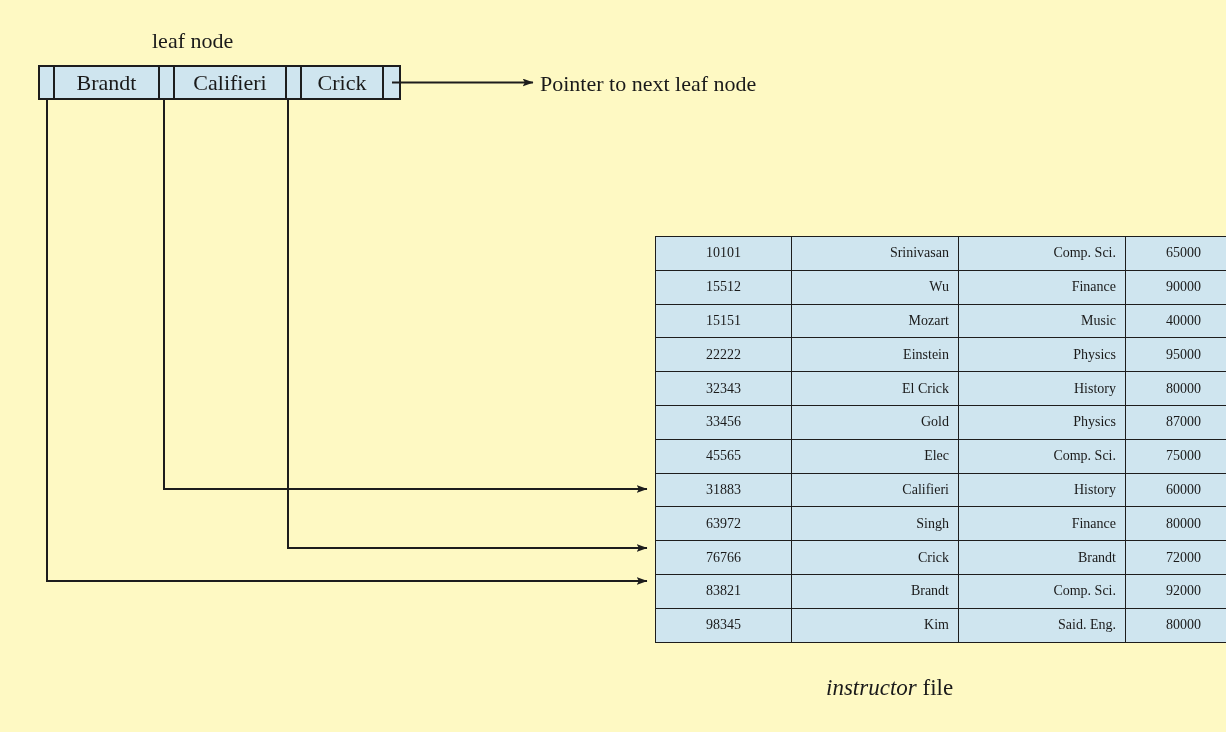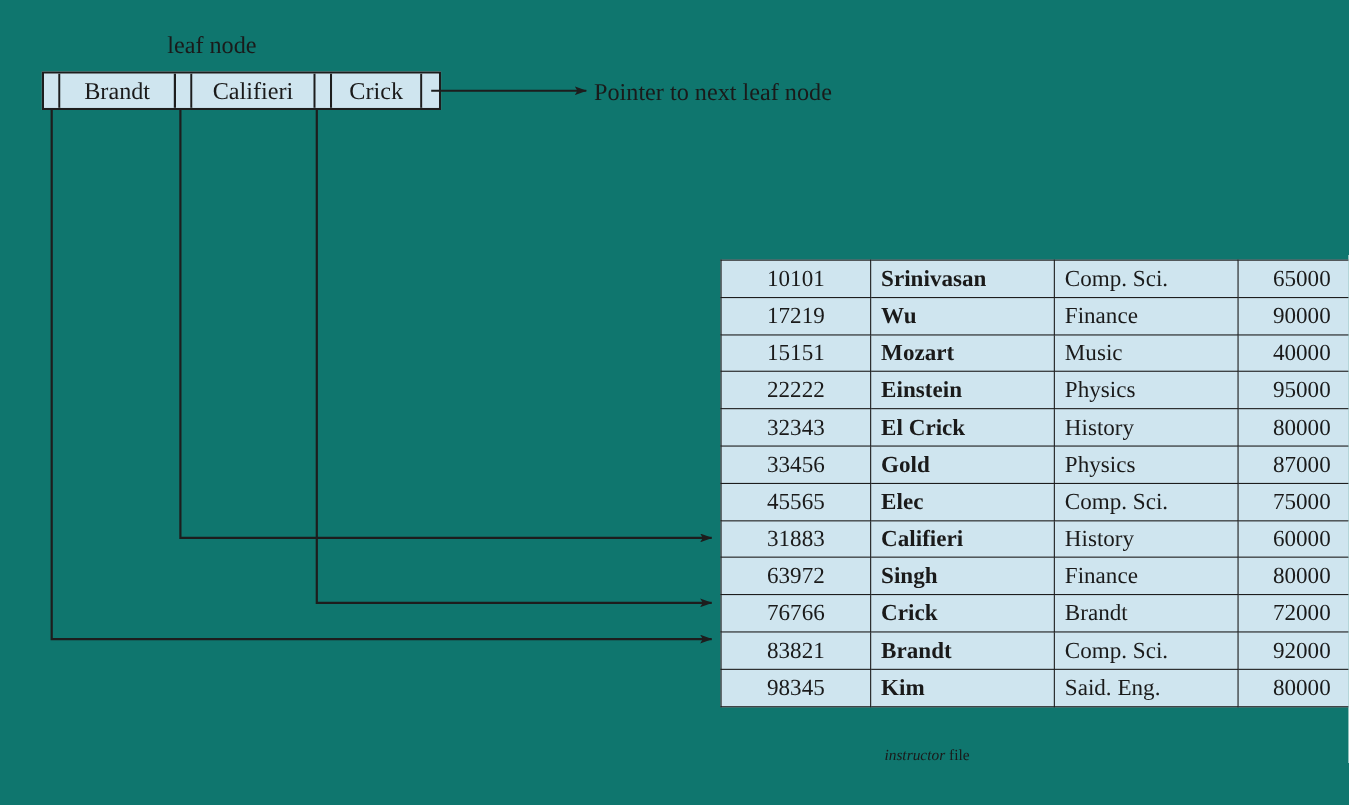--- a/index.html
+++ b/index.html
@@ -9,21 +9,21 @@
   }
   body {
     font-family: "Liberation Serif", "DejaVu Serif", serif;
     color: #1a1a1a;
   }
   #canvas {
     position: relative;
     width: 1226px;
     height: 732px;
     overflow: hidden;
-    background: #0f766e;
+    background: #fef9c3;
   }
 
   
   #leaf-node-label {
     position: absolute;
     left: 152px;
     top: 28px;
     font-size: 22px;
     line-height: 26px;
     white-space: nowrap;
@@ -81,38 +81,38 @@
     left: 655px;
     top: 236px;
     width: 510px;
     border-collapse: collapse;
     background: #cfe5ef;
     table-layout: fixed;
   }
   #instructor-table td {
     border: 1.5px solid #1d1d1d;
     height: 32.8px;
-    font-size: 21px;
+    font-size: 14px;
     line-height: 1;
     padding: 0 9px;
     background: #cfe5ef;
     white-space: nowrap;
     overflow: hidden;
   }
   td.col-id    { width: 117px; text-align: center; }
-  td.col-name  { width: 148px; text-align: left; font-weight: bold; }
-  td.col-dept  { width: 148px; text-align: left; }
+  td.col-name  { width: 148px; text-align: right; }
+  td.col-dept  { width: 148px; text-align: right; }
   td.col-sal   { width: 97px;  text-align: center; }
 
   
   #table-caption {
     position: absolute;
-    left: 804px;
+    left: 826px;
     top: 676px;
-    font-size: 14px;
+    font-size: 23px;
     line-height: 24px;
     white-space: nowrap;
   }
   #table-caption .em { font-style: italic; }
 
   
   #connectors {
     position: absolute;
     left: 0;
     top: 0;
@@ -166,21 +166,21 @@
 
   <table id="instructor-table">
     <tbody>
         <tr>
           <td class="col-id">10101</td>
           <td class="col-name">Srinivasan</td>
           <td class="col-dept">Comp. Sci.</td>
           <td class="col-sal">65000</td>
         </tr>
         <tr>
-          <td class="col-id">17219</td>
+          <td class="col-id">15512</td>
           <td class="col-name">Wu</td>
           <td class="col-dept">Finance</td>
           <td class="col-sal">90000</td>
         </tr>
         <tr>
           <td class="col-id">15151</td>
           <td class="col-name">Mozart</td>
           <td class="col-dept">Music</td>
           <td class="col-sal">40000</td>
         </tr>

